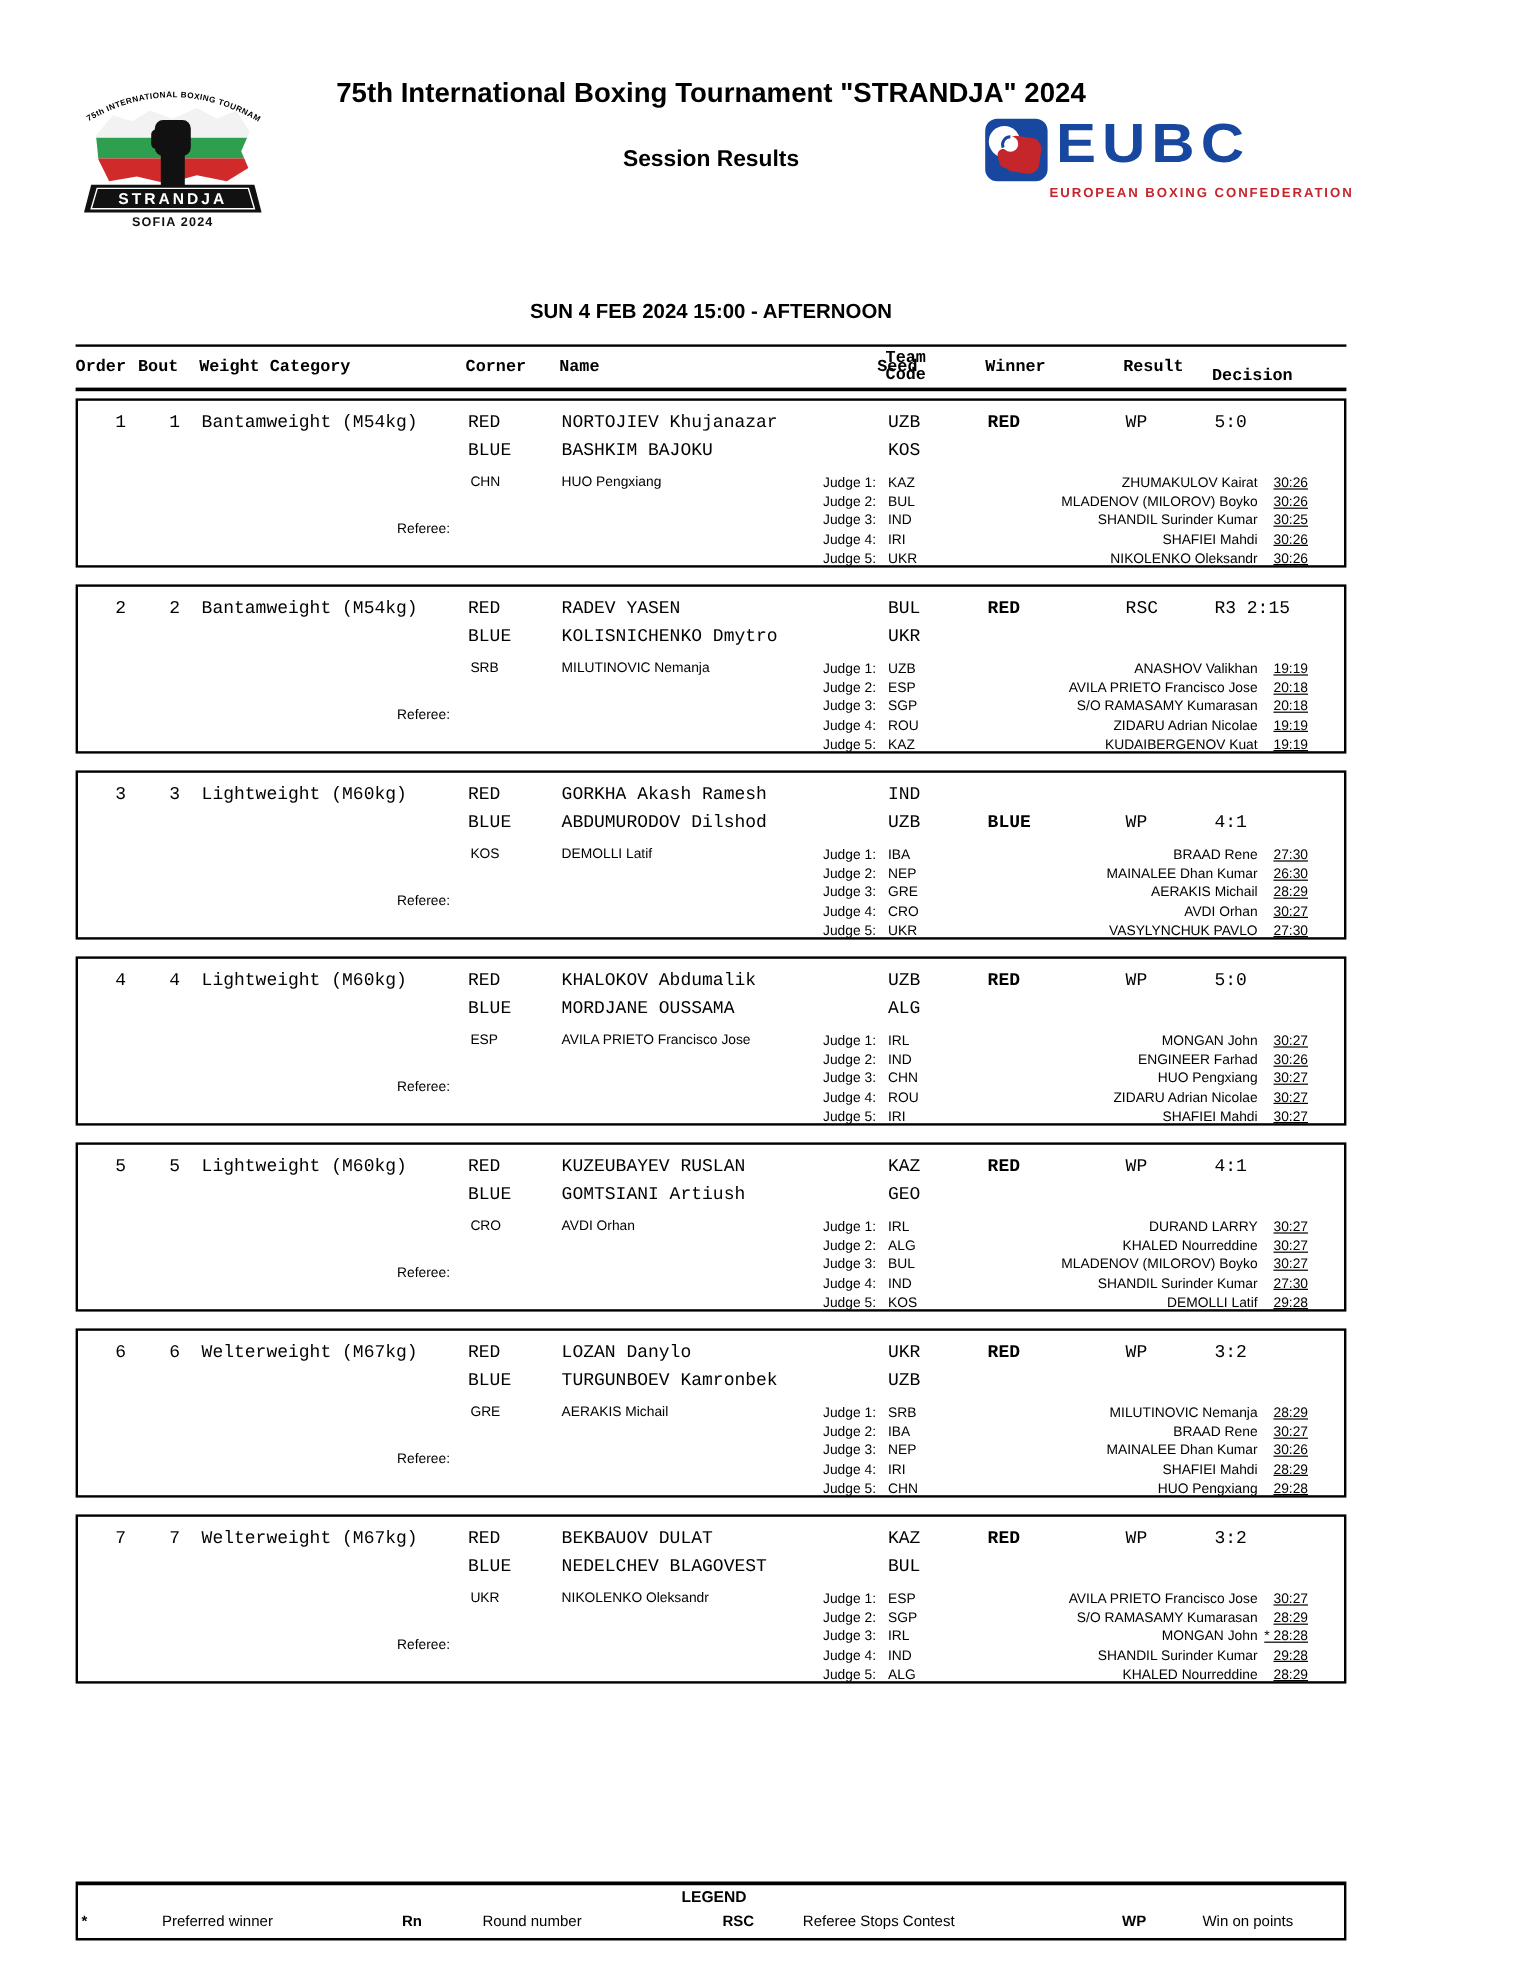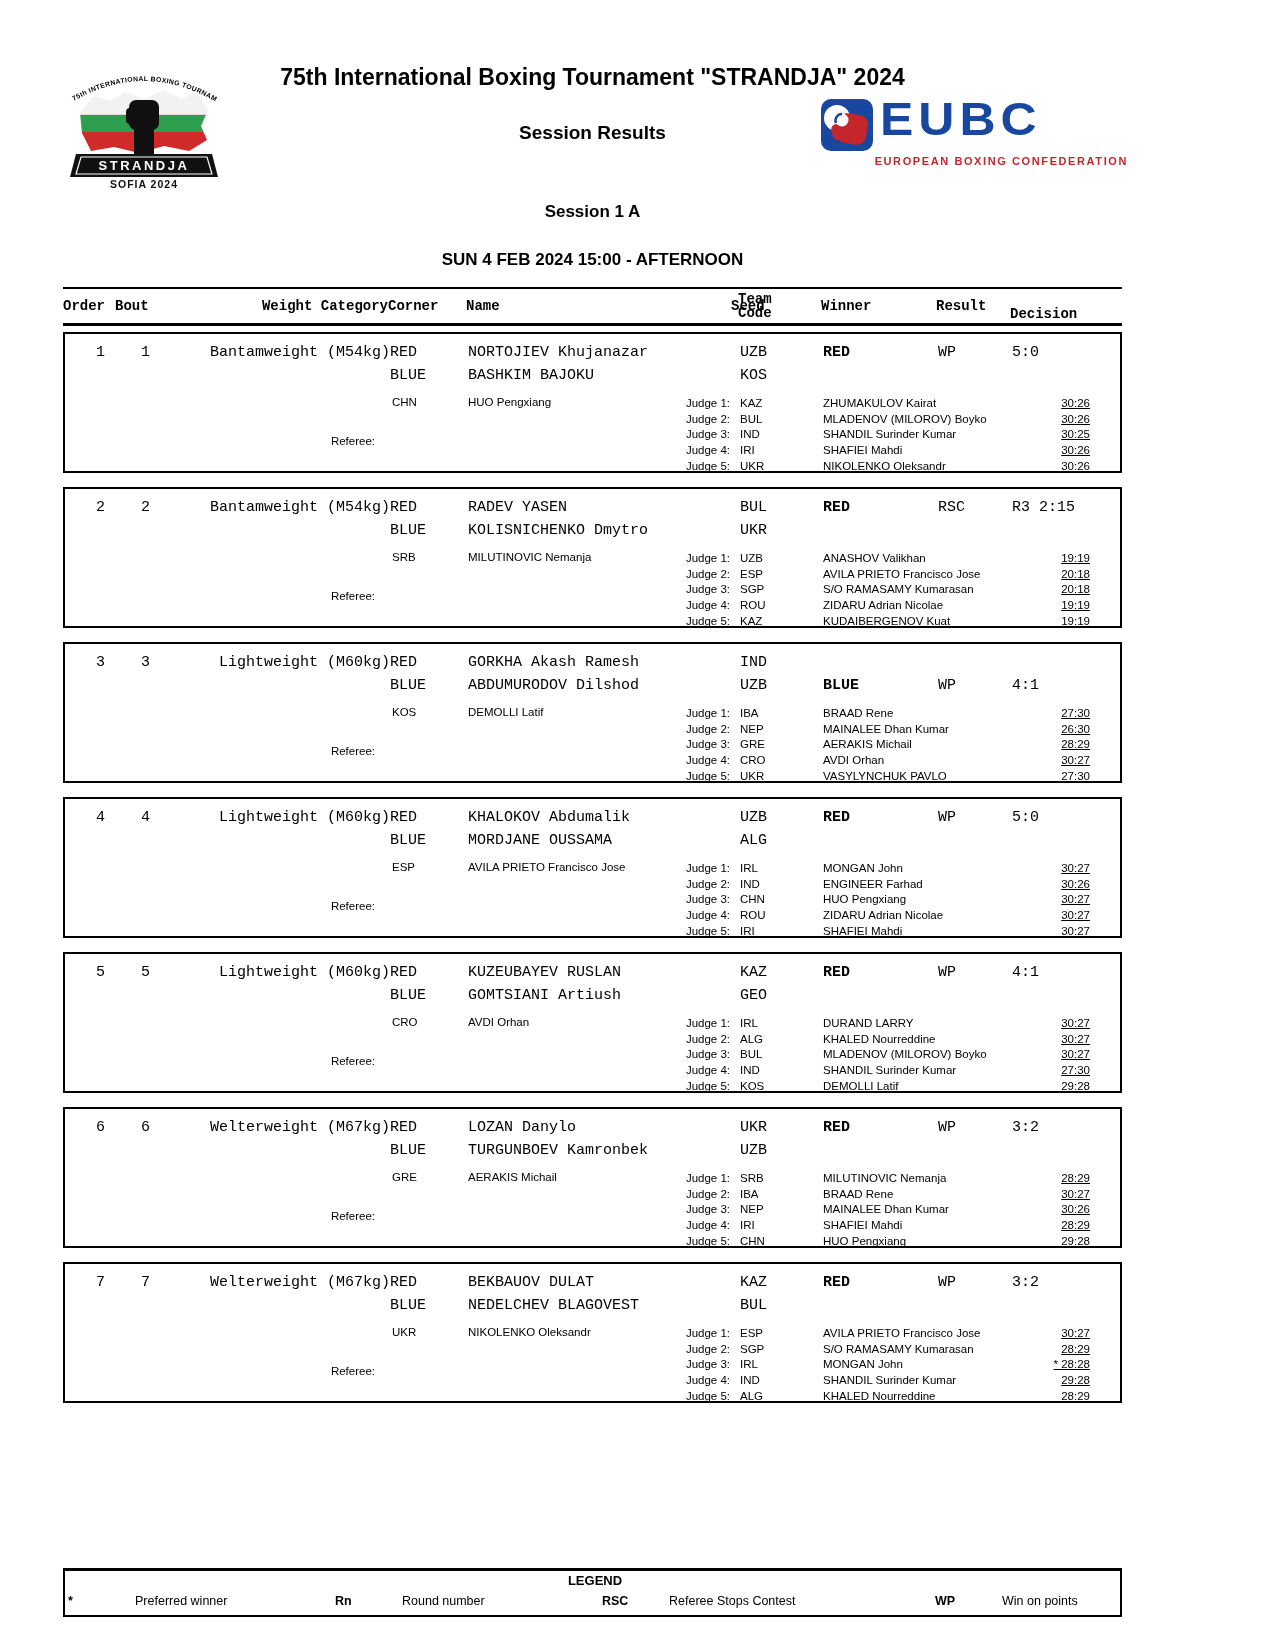--- a/index.html
+++ b/index.html
@@ -24,40 +24,40 @@
   .session-date{position:absolute;left:63px;top:250px;width:1059px;text-align:center;
     font-size:17px;font-weight:bold;}
 
   
   .grid-cols{display:grid;grid-template-columns:40px 45px 240px 78px 217px 52px 83px 118px 72px 1fr;font-family:Liberation Mono, monospace;}
   .theader{position:absolute;left:63px;top:287px;width:1059px;height:39px;box-sizing:border-box;
     border-top:2px solid #000;border-bottom:3px solid #000;align-items:center;
     font-weight:bold;font-size:14px;}
   .theader .hcell{line-height:14px;}
   .num{text-align:right;}
-  .pl18{padding-left:18px;text-align:right;} .pl3{padding-left:3px;} .pl2{padding-left:2px;margin-top:16px;}
+  .pl18{padding-left:18px;} .pl3{padding-left:3px;} .pl2{padding-left:2px;margin-top:16px;}
   .seed-h{text-align:right;padding-right:12px;margin-left:48px;}
 
   
   .bouts{position:absolute;left:63px;top:332px;width:1059px;}
   .bout-box{box-sizing:border-box;border:2px solid #000;height:141px;margin-bottom:14px;
     padding-top:7px;background:#fff;}
   .brow{height:23px;align-items:center;font-size:15px;}
   .brow .winner{font-weight:bold;padding-left:3px;}
   .brow .result{font-weight:normal;}
   .brow .decision{padding-left:2px;}
   .officials{position:relative;margin-top:8px;height:82px;font-size:11.5px;}
   .referee{position:absolute;left:0;top:1px;display:grid;grid-template-columns:310px 93px auto;}
   .rlabel{text-align:right;margin-top:39px;}
   .rteam{padding-left:17px;}
   .judges{position:absolute;left:600px;top:0;width:455px;display:flex;flex-direction:column;}
   .judge-row{display:grid;grid-template-columns:65px 83px 235px 1fr;height:15.8px;align-items:center;}
   .jlabel{text-align:right;}
   .jteam{padding-left:10px;}
-  .jname{padding-left:10px;white-space:nowrap;}
+  .jname{padding-left:10px;white-space:nowrap;text-align:right;}
   .jscore{text-align:right;padding-right:30px;text-decoration:underline;}
 
   
   .legend{position:absolute;left:63px;top:1568px;width:1059px;box-sizing:border-box;
     border:2px solid #000;border-top-width:3px;background:#fff;}
   .legend-title{font-weight:bold;font-size:13px;padding:2px 0 0 5px;height:18px;text-align:center;}
   .legend-items{display:grid;grid-template-columns:67px 200px 67px 200px 67px 266px 67px 1fr;
     align-items:center;font-size:12.5px;padding:0 0 4px 3px;height:20px;}
   .lsym{font-weight:bold;}
 </style>
@@ -109,21 +109,20 @@
         <rect x="17" y="16" width="30" height="30" rx="9" fill="#c4262c" transform="rotate(8 32 31)"></rect>
         <rect x="12" y="26" width="10" height="16" rx="5" fill="#c4262c" transform="rotate(-14 17 34)"></rect>
         <circle cx="22" cy="22" r="6.5" fill="#fff"></circle>
         <path d="M 22 16 A 6.5 6.5 0 0 0 16 25" fill="none" stroke="#17479e" stroke-width="2.5"></path>
       </svg>
       <span class="eubc-word">EUBC</span>
     </div>
     <div class="eubc-caption">EUROPEAN BOXING CONFEDERATION</div>
   </div>
 
-  <div class="session-name">Session 1 A</div>
   <div class="session-date">SUN 4 FEB 2024  15:00 - AFTERNOON</div>
 
   <div class="theader grid-cols">
     <div class="hcell">Order</div>
     <div class="hcell" style="padding-left:12px;">Bout</div>
     <div class="hcell pl18">Weight Category</div>
     <div class="hcell">Corner</div>
     <div class="hcell">Name</div>
     <div class="hcell seed-h">Seed</div>
     <div class="hcell pl3">

